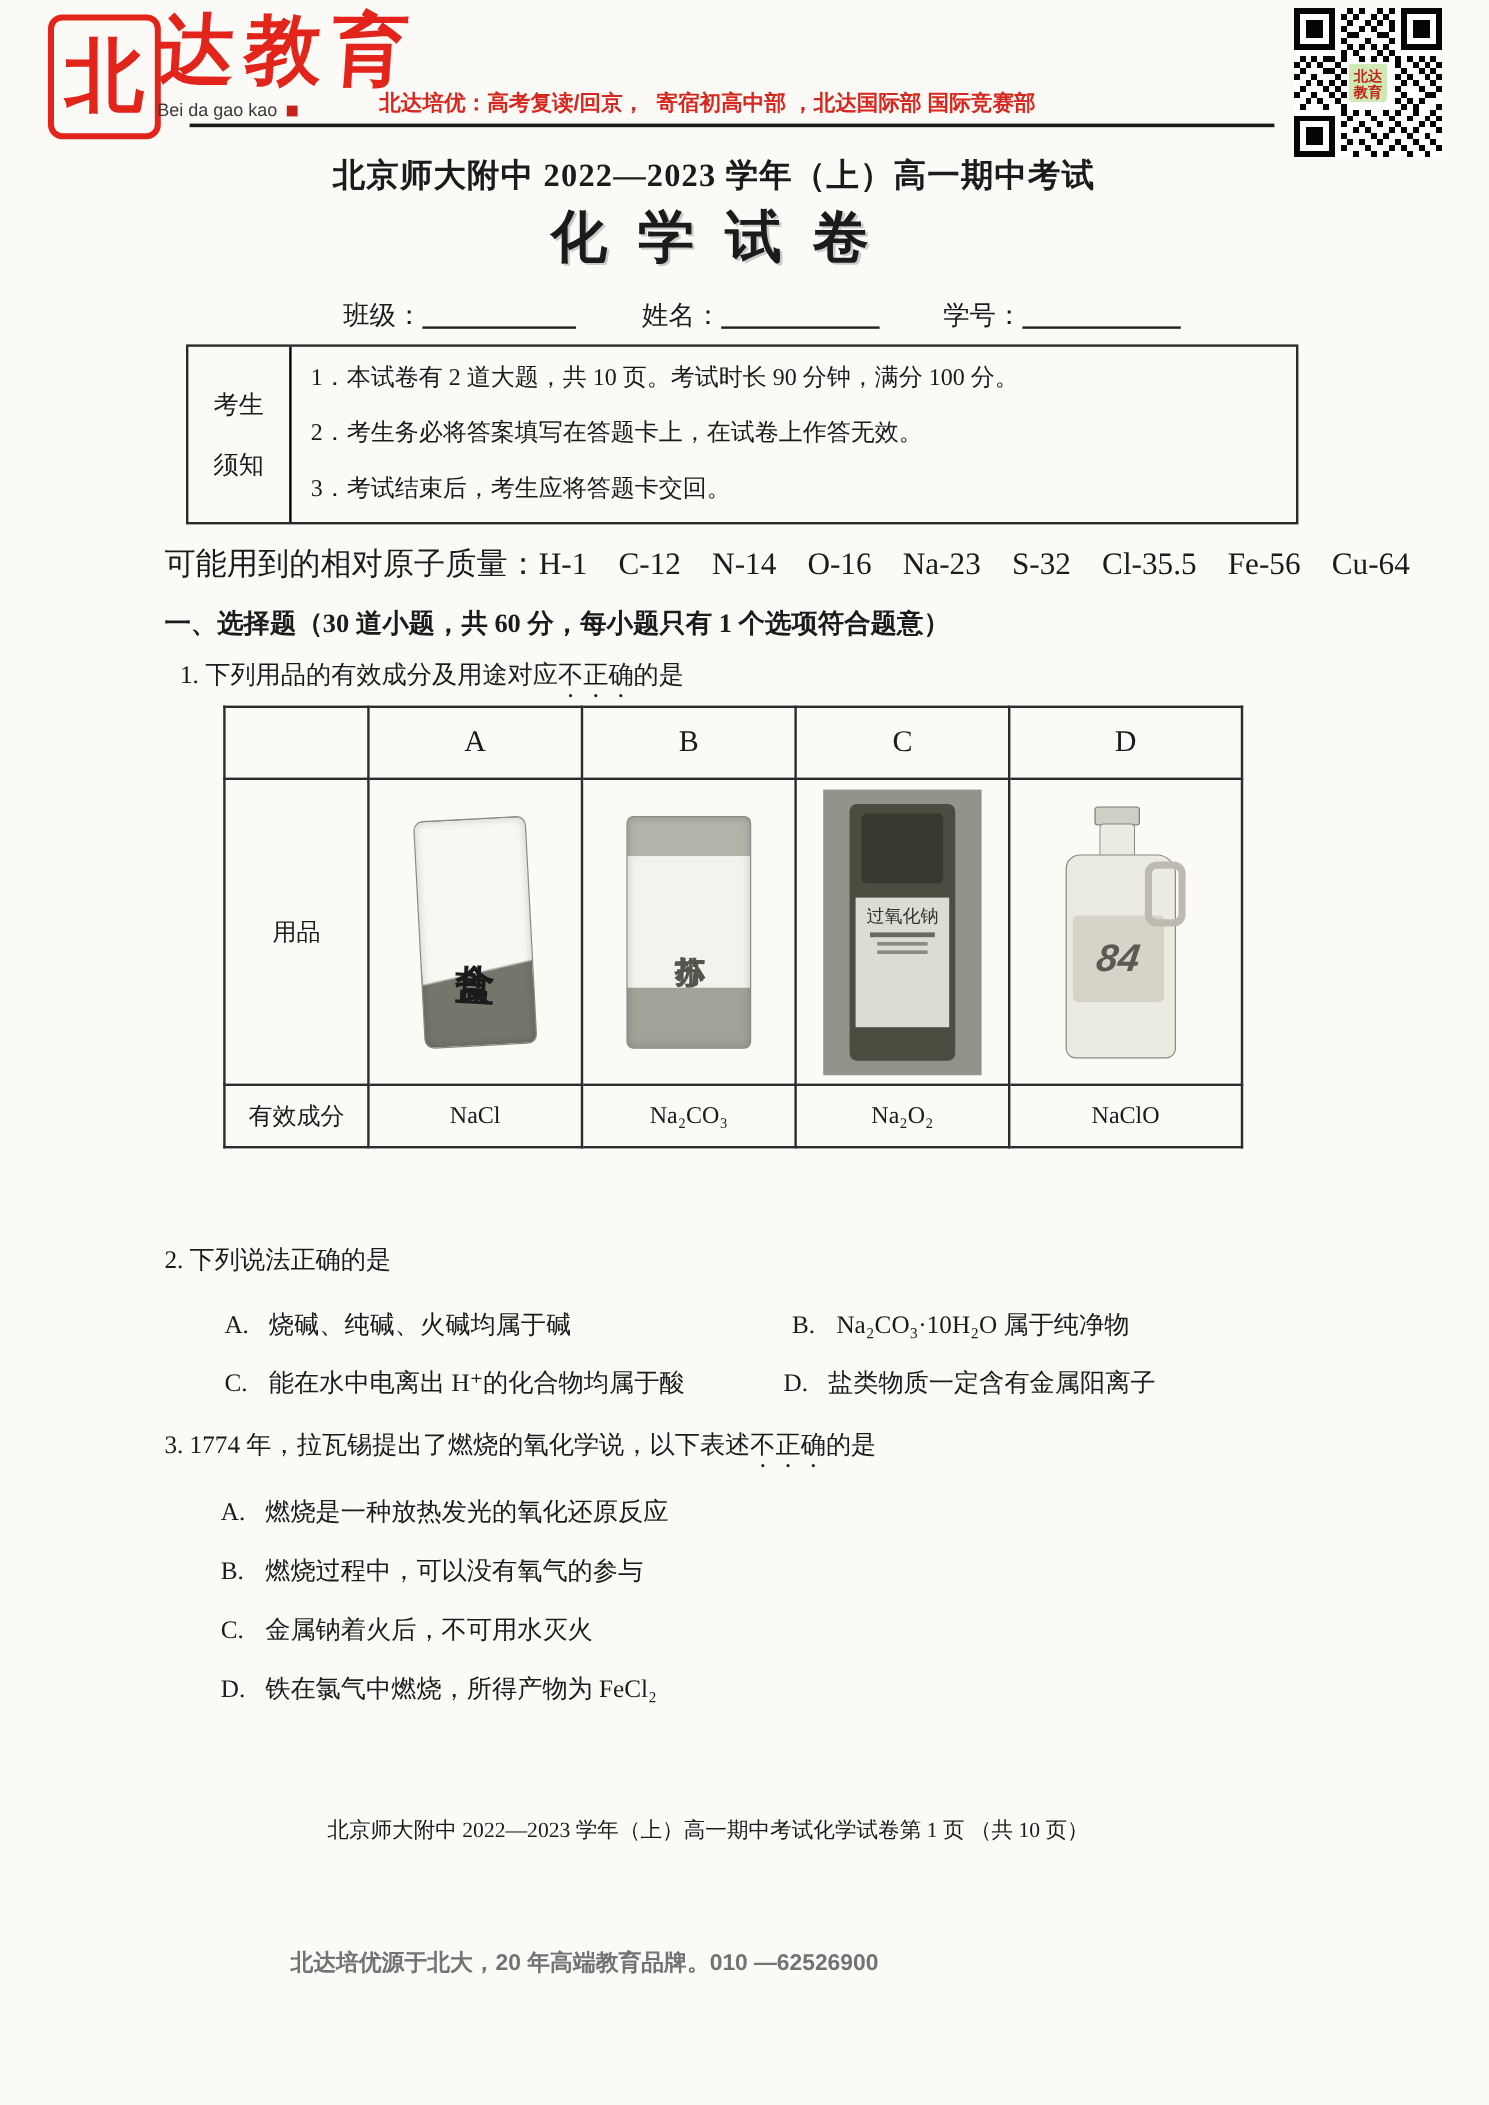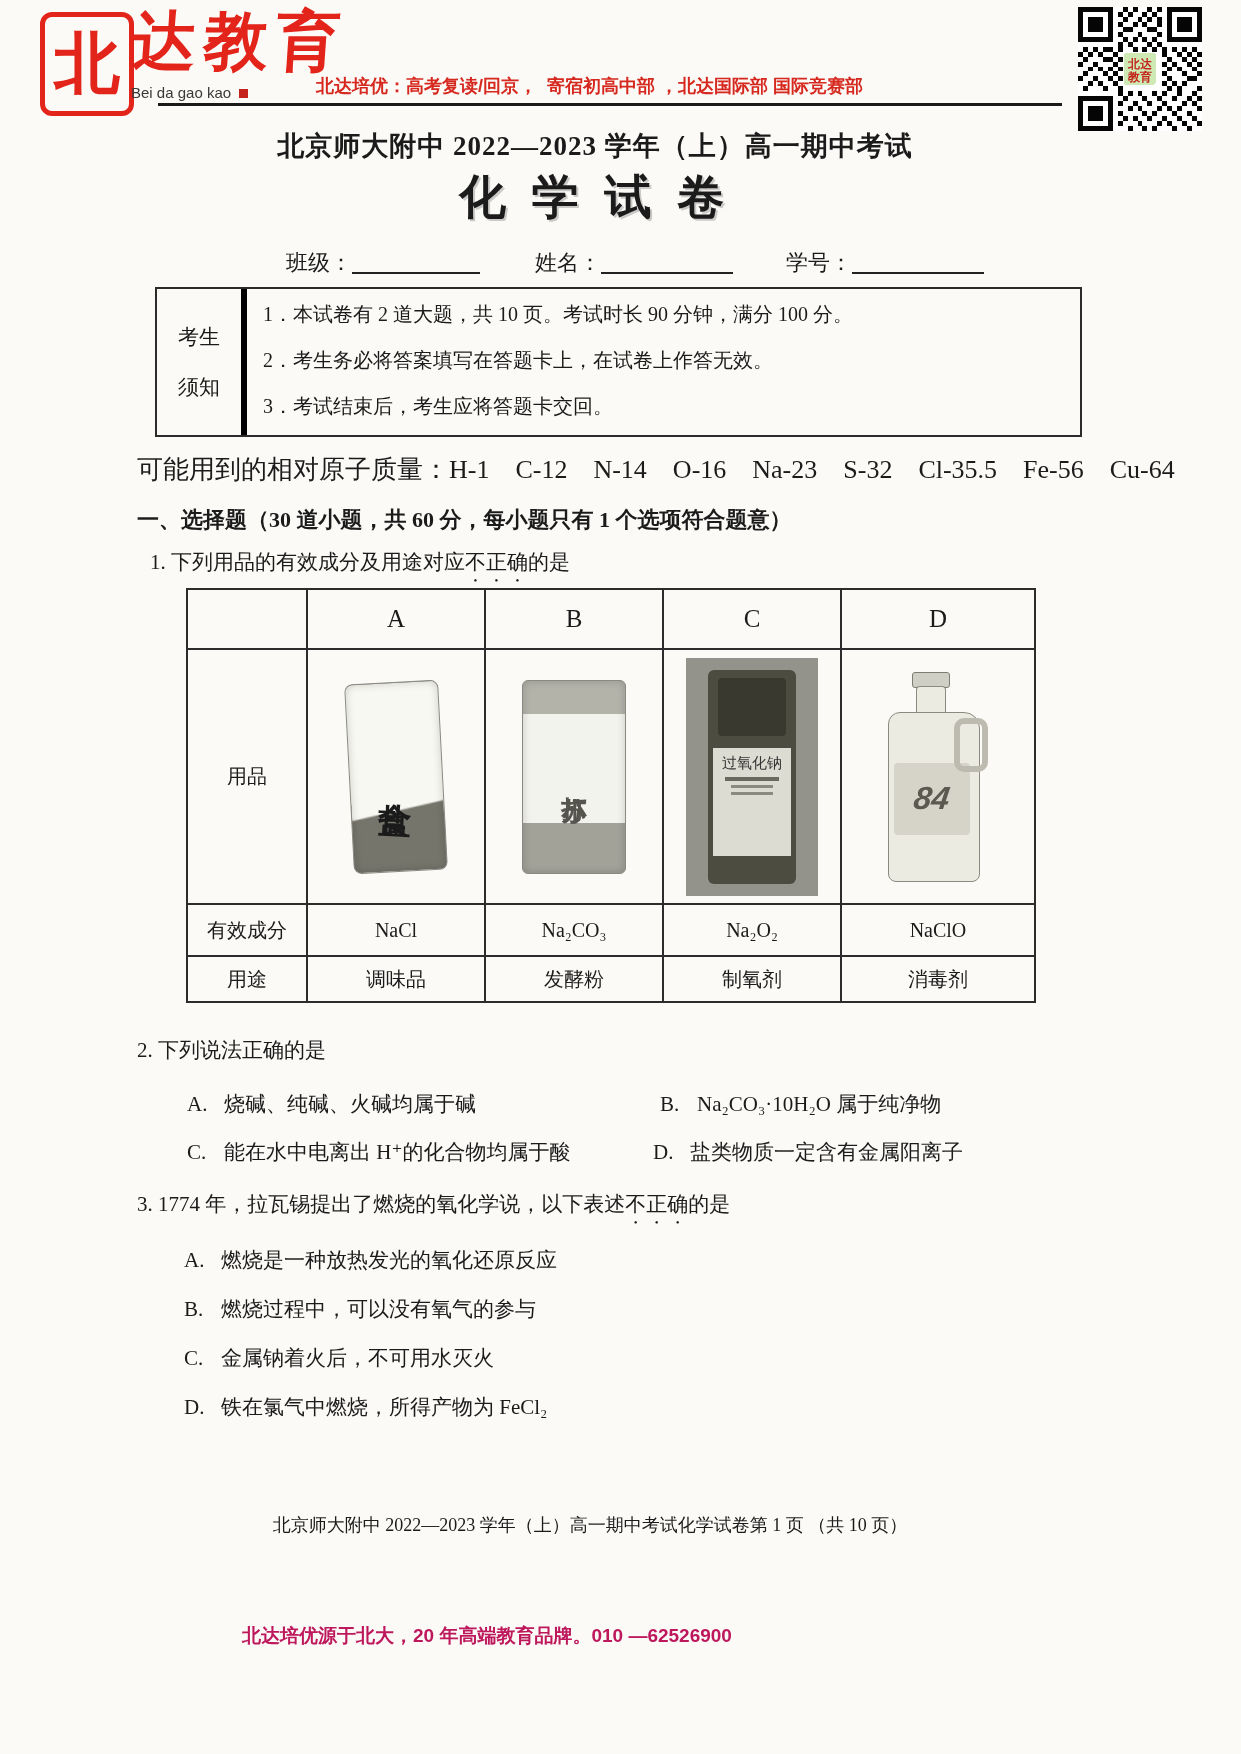--- a/index.html
+++ b/index.html
@@ -24,21 +24,21 @@
 
   
   .t-school{left:0;top:128px;width:1190px;font-size:27px;font-weight:bold;letter-spacing:1px;}
   .t-paper{left:0;top:166px;width:1190px;font-size:47px;font-weight:bold;letter-spacing:7px;
            text-shadow:2px 2px 0 rgba(60,60,60,.25);}
   .formline{left:286px;top:248px;font-size:22px;}
   .blank{display:inline-block;border-bottom:2px solid #222;height:1em;vertical-align:-4px;}
 
   
   .noticebox{left:155px;top:287px;width:923px;height:146px;border:2px solid #2b2b2b;display:flex;}
-  .notice-side{width:84px;border-right:6px solid #000000;display:flex;flex-direction:column;
+  .notice-side{width:84px;border-right:2px solid #000000;display:flex;flex-direction:column;
                align-items:center;justify-content:center;gap:22px;font-size:21px;}
   .notice-items{flex:1;position:relative;font-size:20px;}
   .notice-items div{position:absolute;left:16px;white-space:nowrap;}
 
   .masses{left:137px;top:452px;font-size:26px;}
   .sec{left:137px;top:505px;font-size:22px;font-weight:bold;}
 
   .qstem{font-size:21px;}
   .q1stem{left:150px;top:548px;}
   .emdot{-webkit-text-emphasis:filled dot #1b1b1b;-webkit-text-emphasis-position:under right;
@@ -80,21 +80,21 @@
   .jug-label{position:absolute;top:50px;left:5px;width:76px;height:72px;background:#d6d4c9;border-radius:4px;
         display:flex;align-items:center;justify-content:center;}
   .eightyfour{font-style:italic;font-weight:bold;font-size:32px;color:#5c5a50;
         font-family:"Liberation Sans",sans-serif;transform:skewX(-8deg);}
 
   
   .opt{position:absolute;font-size:21px;white-space:nowrap;}
   .olab{display:inline-block;min-width:37px;}
 
   .pfoot{left:0;top:1513px;width:1180px;font-size:18px;}
-  .promo{left:242px;top:1623px;font-size:19px;font-weight:bold;color:#be185d;
+  .promo{left:242px;top:1623px;font-size:19px;font-weight:bold;color:#737373;
          font-family:"Liberation Sans",sans-serif;}
 </style>
 </head>
 <body>
 
 <div class="page">
 
   <div class="abs seal">
     <span>北</span>
   </div>
@@ -215,27 +215,20 @@
             </div>
       </td>
     </tr>
     <tr class="comprow">
       <td>有效成分</td>
       <td>NaCl</td>
       <td>Na₂CO₃</td>
       <td>Na₂O₂</td>
       <td>NaClO</td>
     </tr>
-    <tr class="userow">
-      <td>用途</td>
-      <td>调味品</td>
-      <td>发酵粉</td>
-      <td>制氧剂</td>
-      <td>消毒剂</td>
-    </tr>
   </tbody>
     </table>
 
   <div class="abs qstem" style="left:137px;top:1036px;">
     <span>2.</span>
     <span>下列说法正确的是</span>
   </div>
   <div class="opt" style="left:187px;top:1090px;">
     <span class="olab">A.</span><span>烧碱、纯碱、火碱均属于碱</span>
   </div>

